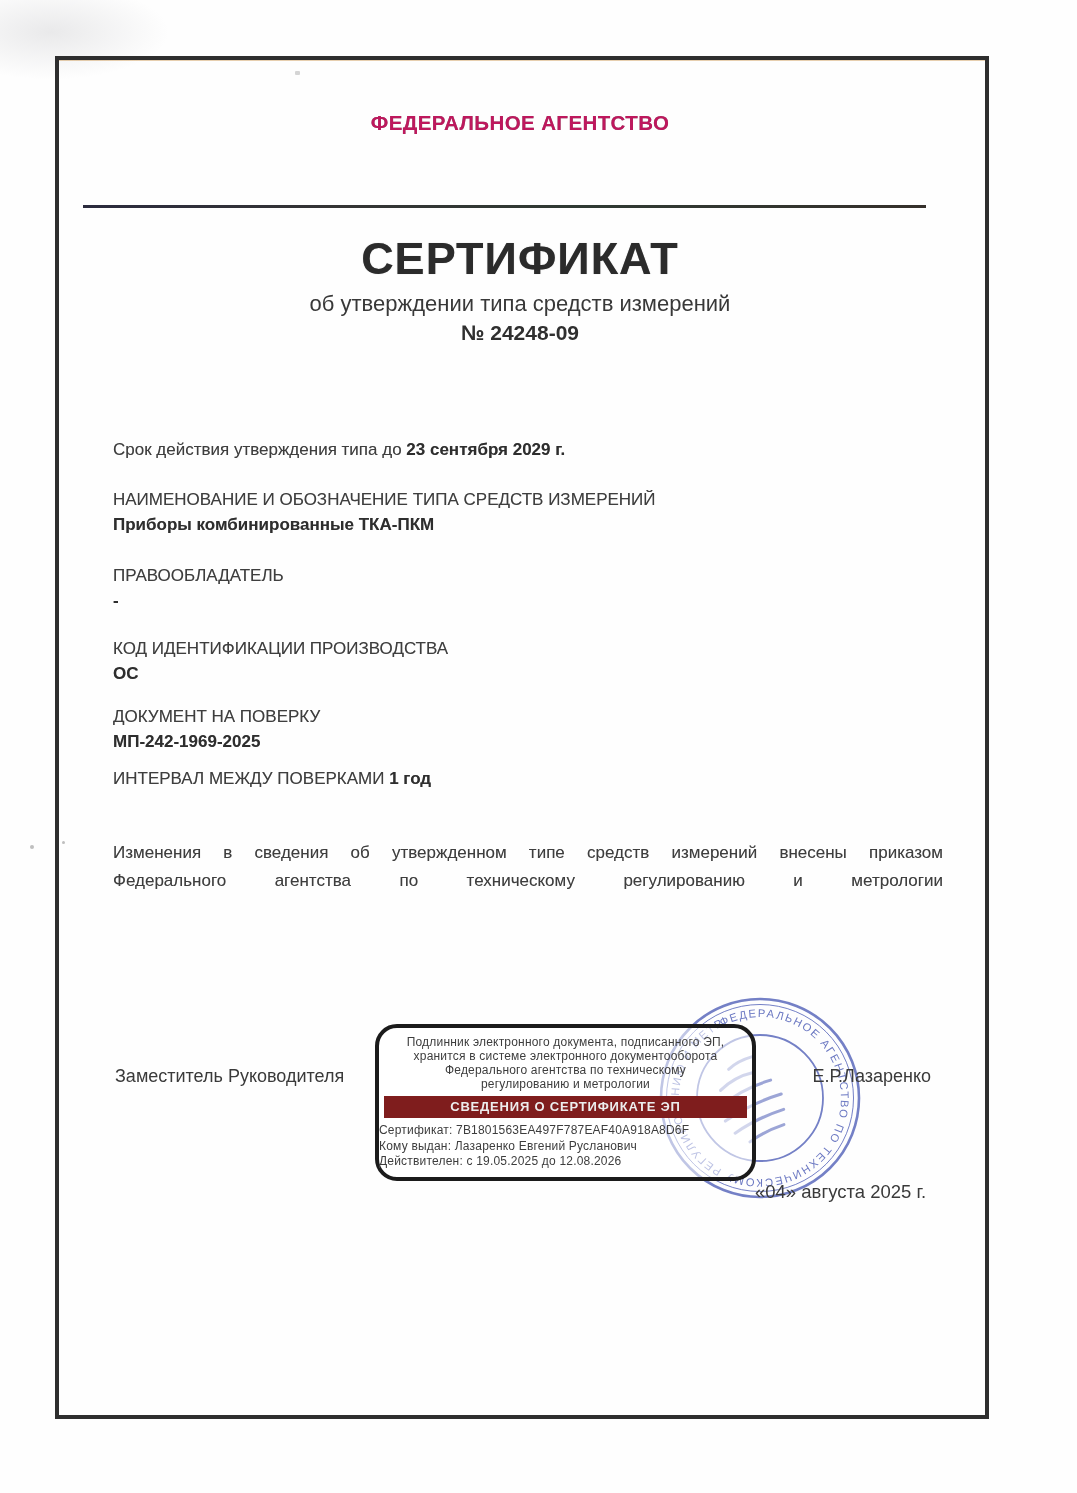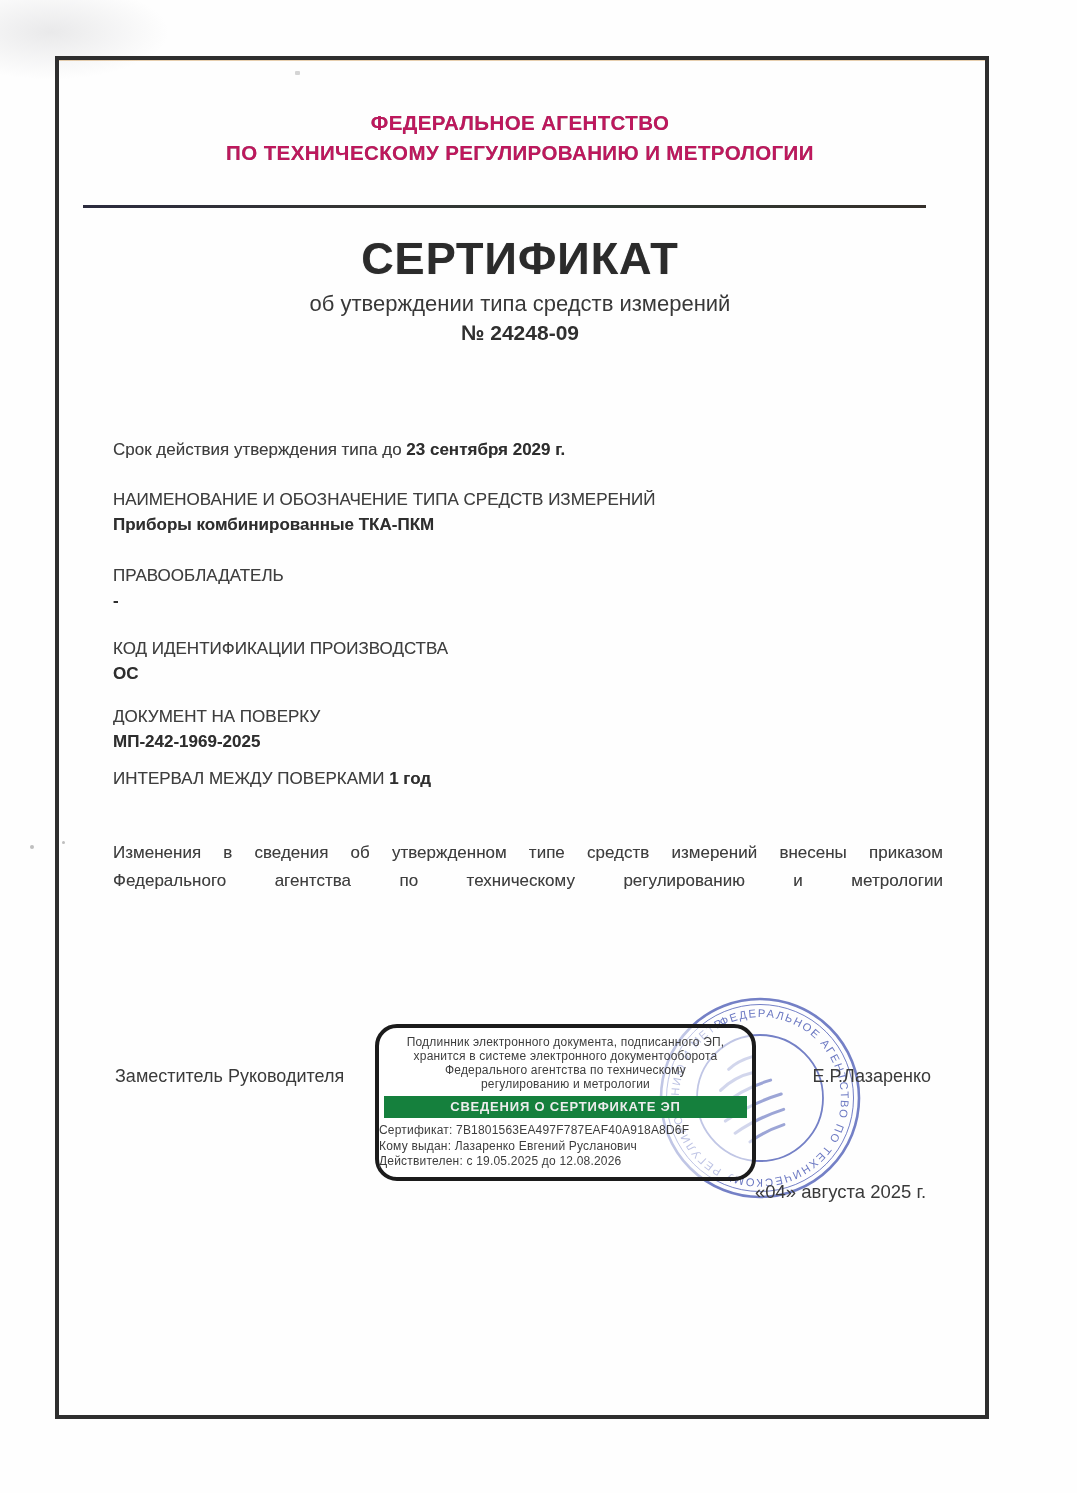--- a/index.html
+++ b/index.html
@@ -55,39 +55,38 @@
     position:absolute;left:655px;top:993px;width:210px;height:210px;z-index:2;
     filter:blur(.4px);opacity:.9;
   }
   .esig{
     position:absolute;left:375px;top:1024px;width:381px;height:157px;
     border:4px solid #1b1b1b;border-radius:22px;background:rgba(255,255,255,.55);
     box-sizing:border-box;z-index:3;color:#3d3d3d;
   }
   .esig-intro{padding-top:7px;text-align:center;font-size:12px;line-height:14px;letter-spacing:.2px;}
   .esig-bar{
-    margin:5px 5px 5px 5px;background:#15803d;color:#ededed;
+    margin:5px 5px 5px 5px;background:#7f1d1d;color:#ededed;
     text-align:center;font-weight:bold;font-size:13px;letter-spacing:.8px;
     padding:3px 0 4px 0;
   }
   .esig-lines{font-size:12px;line-height:15.5px;letter-spacing:.2px;}
 </style>
 </head>
 <body>
 
 <div class="scan-smudge"></div>
 <div class="speck" style="left:30px;top:845px;width:4px;height:4px;"></div>
 <div class="speck" style="left:62px;top:841px;width:3px;height:3px;"></div>
 <div class="speck" style="left:295px;top:71px;width:5px;height:4px;opacity:.35;border-radius:1px;"></div>
 
 <div class="frame"></div>
 
 <div class="center-block agency">
   <div>ФЕДЕРАЛЬНОЕ АГЕНТСТВО</div>
-  <div>ПО ТЕХНИЧЕСКОМУ РЕГУЛИРОВАНИЮ И МЕТРОЛОГИИ</div>
 </div>
 
 <div class="hrule"></div>
 
 <div class="center-block doc-title">СЕРТИФИКАТ</div>
 <div class="center-block doc-subtitle">об утверждении типа средств измерений</div>
 <div class="center-block doc-number">№ 24248-09</div>
 
 <div class="content">
 

